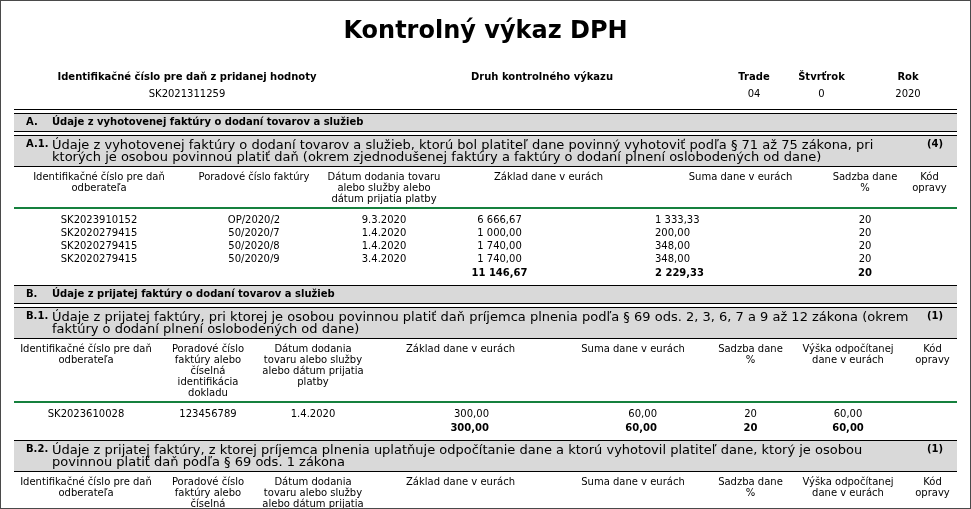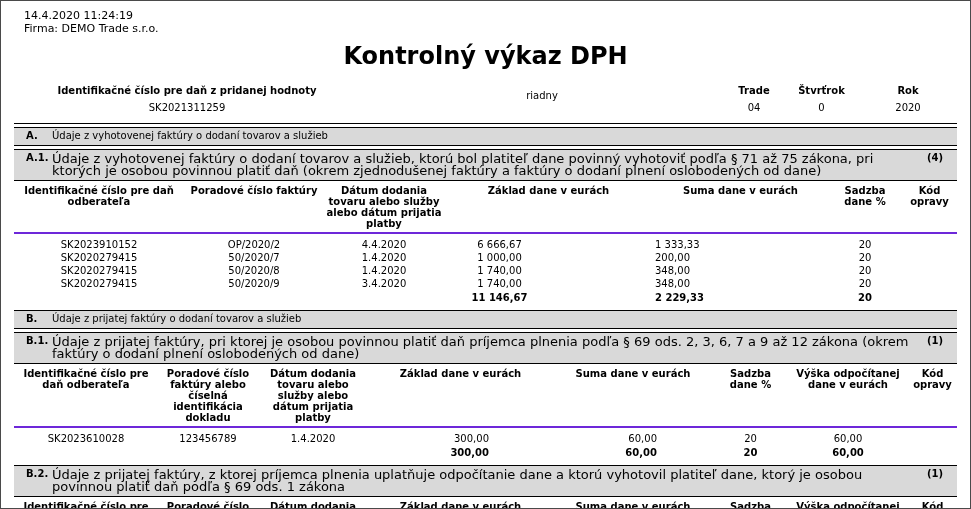--- a/index.html
+++ b/index.html
@@ -4,69 +4,65 @@
 <style>
   html,body { margin:0; padding:0; background:#fff; }
   body { font-family:"DejaVu Sans","Liberation Sans",sans-serif; color:#000; }
   .page {
     position:relative; width:971px; height:509px; box-sizing:border-box;
     border:1px solid #4a4a4a; background:#fff; padding:8px 13px 0 13px; overflow:hidden;
   }
   .meta { font-size:11px; line-height:13px; padding-left:10px; }
   .title { text-align:center; font-size:24px; line-height:28px; font-weight:bold; margin:7px 0 6px 0; }
 
-  .id-header { display:flex; align-items:flex-start; margin-top:15px; border-bottom:1px solid #000; padding-bottom:9px; }
+  .id-header { display:flex; align-items:flex-start; margin-top:27px; border-bottom:1px solid #000; padding-bottom:9px; }
   .fld { text-align:center; box-sizing:border-box; }
   .fld .lbl { font-weight:bold; font-size:10px; line-height:12px; }
   .fld .val { font-size:10px; line-height:12px; margin-top:5px; }
   .f1 { width:346px; } .f2 { width:364px; } .f3 { width:60px; } .f4 { width:75px; } .f5 { width:98px; }
 
   .secbar {
     display:flex; align-items:flex-start; background:#d9d9d9;
     border-top:1px solid #000; border-bottom:1px solid #000;
     padding:2px 0 3px 0; margin-top:3px;
   }
   .secbar .sec-label { flex:none; width:38px; padding-left:12px; font-weight:bold; font-size:10px; line-height:12px; box-sizing:border-box; }
   .secbar .sec-text  { flex:1; font-size:13px; line-height:12px; padding-top:1px; }
-  .secbar.major .sec-text { font-size:10px; font-weight:normal; padding-top:0; }
+  .secbar.major .sec-text { font-size:10px; font-weight:bold; padding-top:0; }
   .secbar .sec-count { flex:none; width:46px; text-align:right; padding-right:14px; font-weight:bold; font-size:10px; line-height:12px; box-sizing:border-box; }
 
   table.tbl { width:100%; border-collapse:collapse; table-layout:fixed; margin:0; }
   .tbl th {
-    font-size:10px; font-weight:bold; line-height:11px; text-align:center;
-    vertical-align:top; padding:4px 2px 3px 2px; border-bottom:2px solid #6d28d9;
+    font-size:10px; font-weight:normal; line-height:11px; text-align:center;
+    vertical-align:top; padding:4px 2px 3px 2px; border-bottom:2px solid #15803d;
   }
   .tbl td { font-size:10px; line-height:13px; padding:0 2px; text-align:center; }
   .tbl tbody tr:first-child td { padding-top:4px; }
   .tbl tr.total-row td { font-weight:bold; padding-top:1px; padding-bottom:3px; }
 
   .tbl-a td.c4 { text-align:center; padding-right:100px; }
   .tbl-a td.c5 { text-align:left; padding-right:85px; }
   .tbl-b td.c4 { text-align:right; padding-right:64px;margin-top:32px; }
   .tbl-b td.c5 { text-align:right; padding-right:56px; }
 </style>
 </head>
 <body>
 
 <div class="page">
 
-  <div class="meta">
-    <div>14.4.2020  11:24:19</div>
-    <div>Firma: DEMO Trade s.r.o.</div>
-  </div>
 
   <div class="title">Kontrolný výkaz DPH</div>
 
   <div class="id-header">
     <div class="fld f1">
       <div class="lbl">Identifikačné číslo pre daň z pridanej hodnoty</div>
       <div class="val">SK2021311259</div>
     </div>
     <div class="fld f2">
-      <div class="val">riadny</div>
+      <div class="lbl">Druh kontrolného výkazu</div>
     </div>
     <div class="fld f3">
       <div class="lbl">Trade</div>
       <div class="val">04</div>
     </div>
     <div class="fld f4">
       <div class="lbl">Štvrťrok</div>
       <div class="val">0</div>
     </div>
     <div class="fld f5">
@@ -105,21 +101,21 @@
           <th class="c4">Základ dane v eurách</th>
           <th class="c5">Suma dane v eurách</th>
           <th class="c6">Sadzba dane %</th>
           <th class="c7">Kód opravy</th>
         </tr>
       </thead>
     <tbody>
         <tr>
           <td class="c1">SK2023910152</td>
           <td class="c2">OP/2020/2</td>
-          <td class="c3">4.4.2020</td>
+          <td class="c3">9.3.2020</td>
           <td class="c4">6 666,67</td>
           <td class="c5">1 333,33</td>
           <td class="c6">20</td>
           <td class="c7"></td>
         </tr>
         <tr>
           <td class="c1">SK2020279415</td>
           <td class="c2">50/2020/7</td>
           <td class="c3">1.4.2020</td>
           <td class="c4">1 000,00</td>

